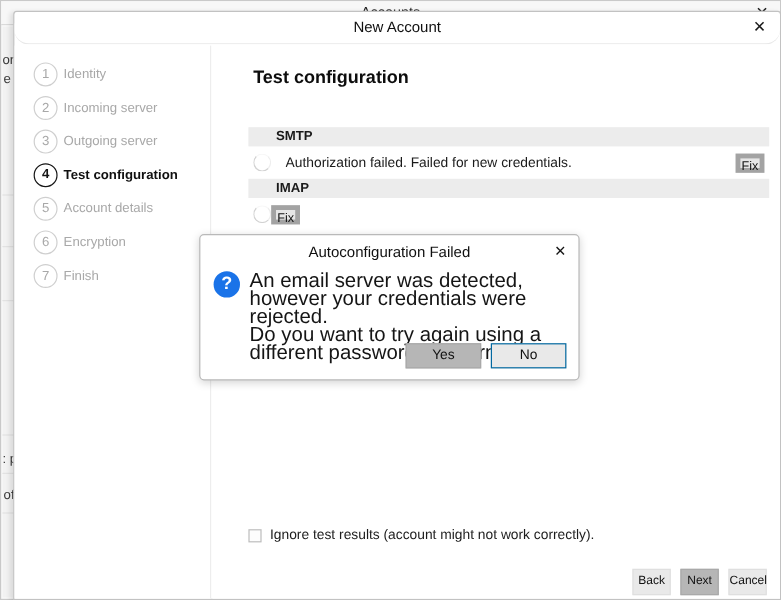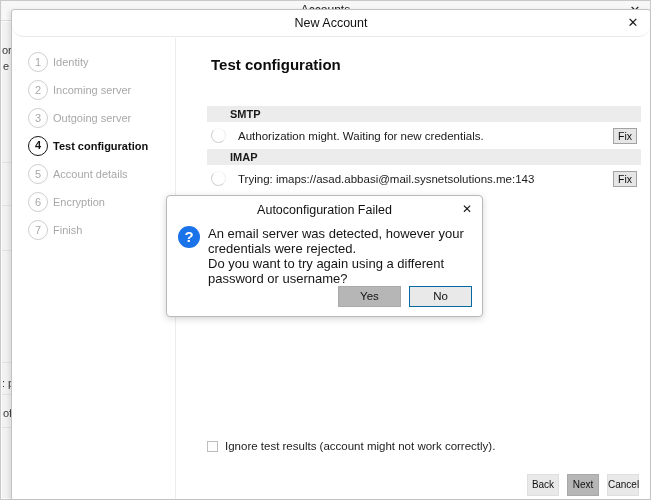--- a/index.html
+++ b/index.html
@@ -223,21 +223,21 @@
     flex: 1;
     margin-left: 12px;
     font-size: 11.5px;
     color: #1a1a1a;
     white-space: nowrap;
     overflow: hidden;
   }
   .fix-btn {
     width: 24px; height: 16px;
     background: #e6e6e6;
-    border: 1px solid #a3a3a3;
+    border: 4px solid #a3a3a3;
     font-size: 10.5px;
     line-height: 14px;
     text-align: center;
     color: #111;
     box-sizing: border-box;
     cursor: pointer;
     margin-right: 4px;
   }
 
   
@@ -320,21 +320,21 @@
     color: #ffffff;
     font-size: 15px;
     font-weight: bold;
     line-height: 22px;
     text-align: center;
   }
   #modal-body {
     position: absolute;
     left: 41px; top: 30px;
     right: 10px;
-    font-size: 13px;
+    font-size: 17px;
     line-height: 15px;
     color: #151515;
   }
   #modal-buttons {
     position: absolute;
     right: 10px; bottom: 9px;
     display: flex;
     gap: 8px;
   }
   .modal-btn {
@@ -418,28 +418,27 @@
   </div>
 
   <div id="content-pane">
     <div id="page-heading">Test configuration</div>
 
     <div id="results-list">
 
       <div class="proto-header">SMTP</div>
       <div class="proto-row">
         <div class="spinner"></div>
-        <div class="proto-msg">Authorization might. Waiting for new credentials.</div>
+        <div class="proto-msg">Authorization failed. Failed for new credentials.</div>
         <div class="fix-btn">Fix</div>
       </div>
 
       <div class="proto-header">IMAP</div>
       <div class="proto-row">
         <div class="spinner"></div>
-        <div class="proto-msg">Trying: imaps://asad.abbasi@mail.sysnetsolutions.me:143</div>
         <div class="fix-btn">Fix</div>
       </div>
 
     </div>
 
     <div id="ignore-row">
       <div class="chk"></div>
       <div id="ignore-label">Ignore test results (account might not work correctly).</div>
     </div>
 

